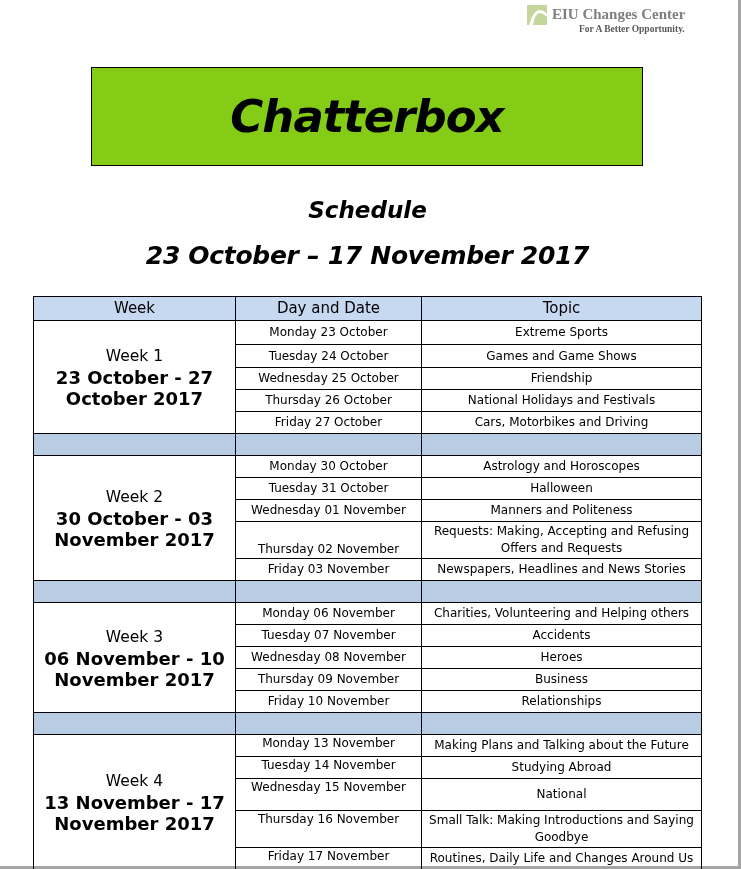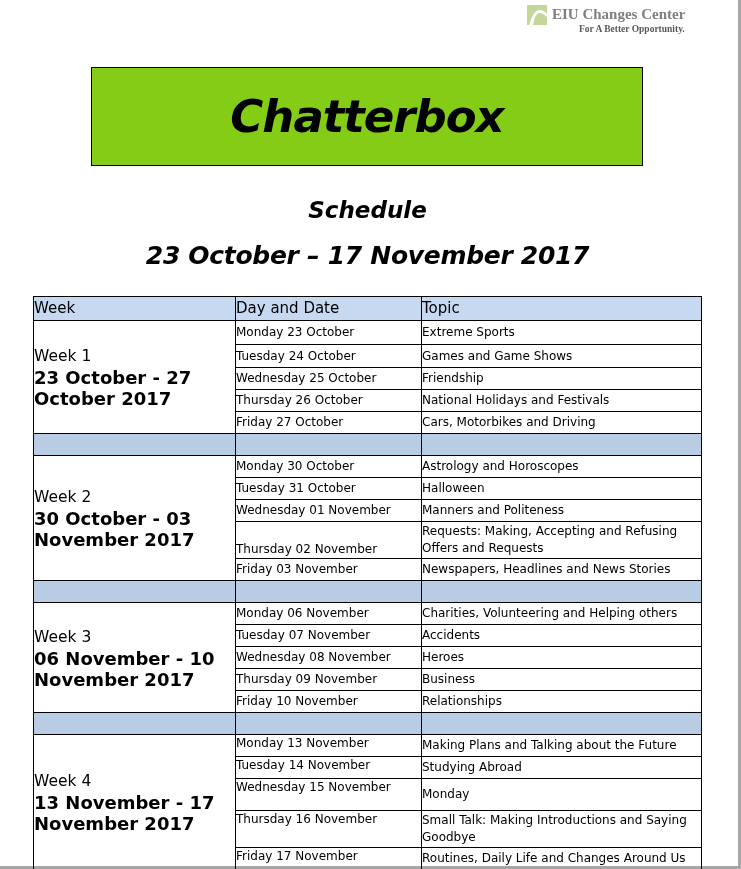--- a/index.html
+++ b/index.html
@@ -18,21 +18,21 @@
   .title-box { position:absolute; left:91px; top:67px; width:550px; height:97px; background:#84cc16;
                border:1px solid #000; display:flex; align-items:center; justify-content:center; }
   .title-text { font-family:"DejaVu Sans", sans-serif; font-style:italic; font-weight:bold; font-size:45px;
                 letter-spacing:-1px; }
 
   .subtitle { position:absolute; left:0; width:735px; text-align:center; font-style:italic; font-weight:bold; }
   .sub1 { top:197px; font-size:23px; }
   .sub2 { top:241px; font-size:25px; letter-spacing:-0.3px; }
 
   table.sched { position:absolute; left:33px; top:296px; border-collapse:collapse; table-layout:fixed; }
-  table.sched td, table.sched th { border:1.3px solid #000; padding:0; text-align:left; vertical-align:middle;
+  table.sched td, table.sched th { border:1.3px solid #000; padding:0; text-align:center; vertical-align:middle;
        font-family:"DejaVu Sans", sans-serif; font-size:12px; font-weight:normal; line-height:17px; overflow:hidden; }
   table.sched th { background:#c6d9f1; font-size:15px; height:23px; font-weight:normal; }
   td.sep { background:#b8cce4; height:21px; }
   td.week-cell { vertical-align:middle; }
   .week-name { font-size:15.5px; display:block; line-height:22px; }
   .week-range { font-size:18px; font-weight:bold; display:block; line-height:21px; }
   td.date { vertical-align:middle; }
   td.date.bottom { vertical-align:bottom; }
   td.date.top { vertical-align:top; }
   td.topic { font-size:12px; }
@@ -172,21 +172,21 @@
       </td>
       <td class="date top">Monday 13 November</td>
       <td class="topic">Making Plans and Talking about the Future</td>
     </tr>
     <tr style="height:22px">
       <td class="date top">Tuesday 14 November</td>
       <td class="topic">Studying Abroad</td>
     </tr>
     <tr style="height:32px">
       <td class="date top">Wednesday 15 November</td>
-      <td class="topic">Monday</td>
+      <td class="topic">National</td>
     </tr>
     <tr style="height:37px">
       <td class="date top">Thursday 16 November</td>
       <td class="topic">Small Talk: Making Introductions and Saying Goodbye</td>
     </tr>
     <tr style="height:22px">
       <td class="date top">Friday 17 November</td>
       <td class="topic">Routines, Daily Life and Changes Around Us</td>
     </tr>
   </tbody>

